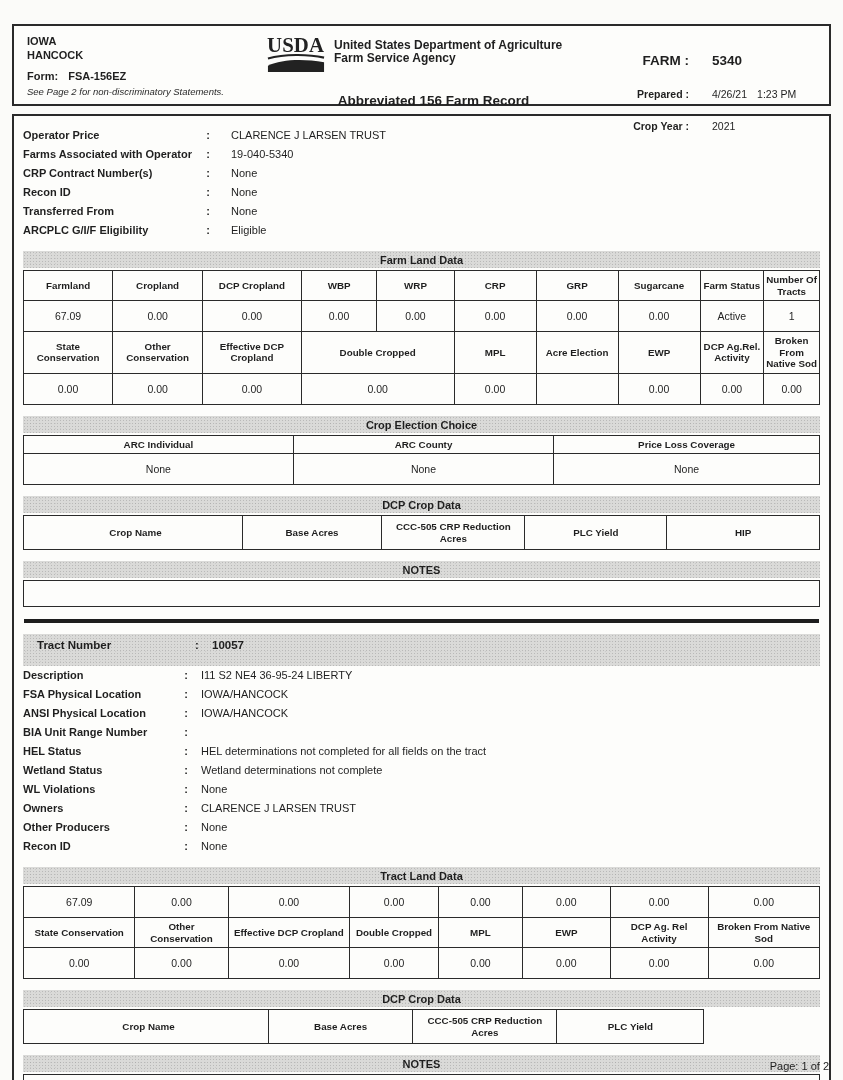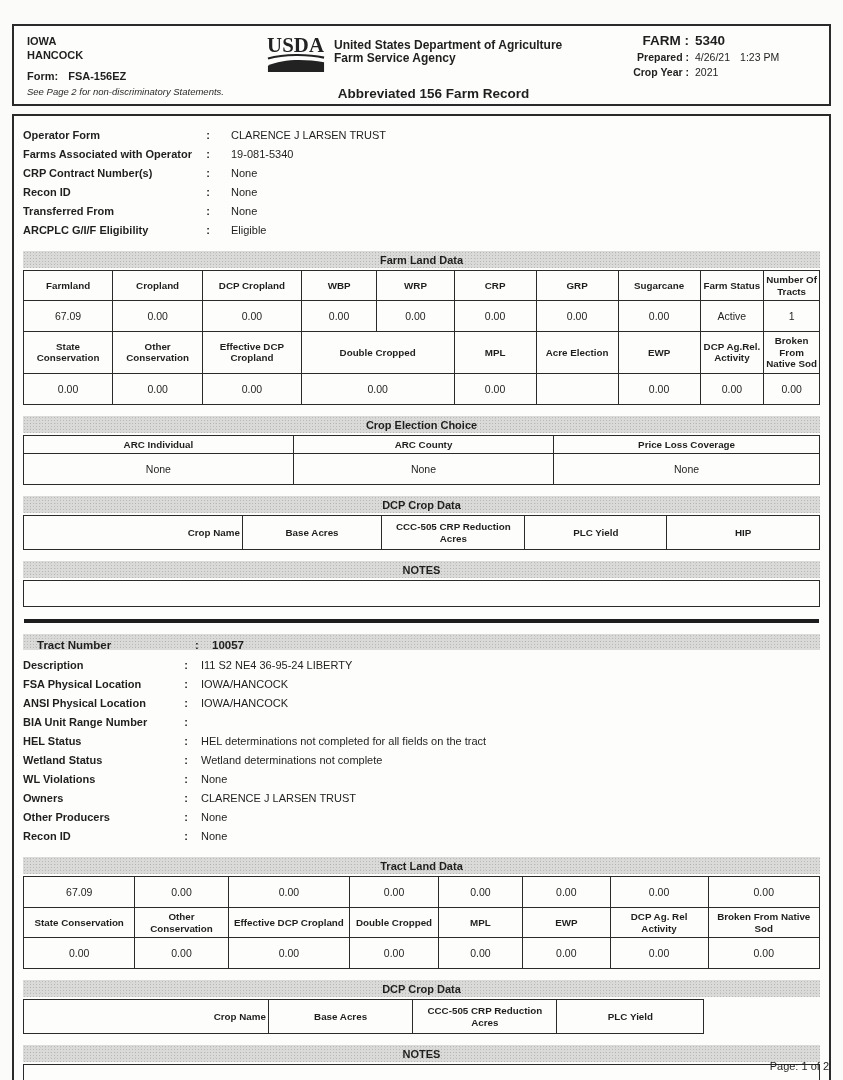--- a/index.html
+++ b/index.html
@@ -23,24 +23,24 @@
   }
   .hdr-left { padding:8px 0 0 13px; }
   .hdr-left .state, .hdr-left .county { font-weight:bold; font-size:11px; line-height:14px; }
   .form-line { margin-top:8px; font-weight:bold; font-size:11px; }
   .form-line .form-value { margin-left:10px; }
   .nondisc { font-style:italic; font-size:9.5px; margin-top:4px; color:#2a2a2a; }
 
   .hdr-center { text-align:center; padding-top:9px; }
   .agency-row { display:flex; align-items:flex-start; justify-content:flex-start; gap:8px; }
   .agency-text { text-align:left; font-weight:bold; font-size:12px; line-height:13px; padding-top:4px; }
-  .doc-title { font-weight:bold; font-size:13.5px; margin-top:9px; }
+  .doc-title { font-weight:bold; font-size:13.5px; margin-top:16px; }
 
   .hdr-right { padding-top:7px; }
-  .hdr-right .row { display:grid; grid-template-columns:88px auto; column-gap:6px; align-items:baseline; margin-bottom:3px; }
+  .hdr-right .row { display:grid; grid-template-columns:88px auto; column-gap:23px; align-items:baseline; margin-bottom:3px;margin-top:20px; }
   .hdr-right .lbl { text-align:right; font-weight:bold; font-size:10.5px; }
   .hdr-right .val { font-size:10.5px; }
   .hdr-right .row.farm .lbl, .hdr-right .row.farm .val { font-size:13.5px; font-weight:bold; }
   .prep-time { margin-left:10px; }
 
   
   .main-box {
     margin-top:8px;
     border:2px solid #2a2a2a;
     padding:10px 9px 12px 9px;
@@ -63,33 +63,33 @@
     background-size:3px 3px, 5px 5px;
     font-weight:bold; font-size:11px;
     text-align:center; padding:3px 0 2px 0;
   }
   .band.first { }
 
   table { width:100%; border-collapse:collapse; table-layout:fixed; margin-top:2px; }
   th, td { border:1.6px solid #2a2a2a; text-align:center; vertical-align:middle; background:#fdfdfb; }
   th { font-size:9.8px; font-weight:bold; line-height:11.5px; padding:3px 2px; }
   td { font-size:10.5px; height:31px; padding:1px 2px; }
-  th.left, td.left { text-align:right; padding-left:7px; }
+  th.left, td.left { text-align:center; padding-left:7px; }
 
   .notes-box { border:1.6px solid #2a2a2a; height:27px; margin-top:2px; background:#fdfdfb; }
 
   .section-divider { border:0; border-top:4px solid #1d1d1d; margin:12px 1px 11px 1px; }
 
   .tract-band {
     background-color:#dadad8;
     background-image:radial-gradient(rgba(110,110,110,.30) .7px, transparent .9px),
                      radial-gradient(rgba(160,160,160,.25) .7px, transparent .9px);
     background-size:3px 3px, 5px 5px;
-    display:flex; font-size:11.5px; line-height:22px; height:16px;
-    padding-left:14px; margin-bottom:6px;
+    display:flex; font-size:11.5px; line-height:22px; height:32px;
+    padding-left:14px; 
   }
   .tract-band .k { font-weight:bold; width:155px; }
   .tract-band .colon { font-weight:bold; width:10px; text-align:center; }
   .tract-band .v { font-weight:bold; margin-left:10px; }
 
   .dcp-tract-table { width:85.5%; }
 
   .page-footer {
     position:absolute; right:14px; bottom:8px;
     font-size:11px; color:#1f1f1f;
@@ -140,28 +140,28 @@
         <span class="lbl">Crop Year :</span>
         <span class="val">2021</span>
       </div>
     </div>
   </div>
 
   <div class="main-box">
 
     <div class="kv-rows">
       <div class="kv-row">
-        <span class="k">Operator Form</span>
+        <span class="k">Operator Price</span>
           <span class="colon">:</span>
           <span class="v">CLARENCE J LARSEN TRUST</span>
       </div>
       <div class="kv-row">
         <span class="k">Farms Associated with Operator</span>
           <span class="colon">:</span>
-          <span class="v">19-081-5340</span>
+          <span class="v">19-040-5340</span>
       </div>
       <div class="kv-row">
         <span class="k">CRP Contract Number(s)</span>
           <span class="colon">:</span>
           <span class="v">None</span>
       </div>
       <div class="kv-row">
         <span class="k">Recon ID</span>
           <span class="colon">:</span>
           <span class="v">None</span>

